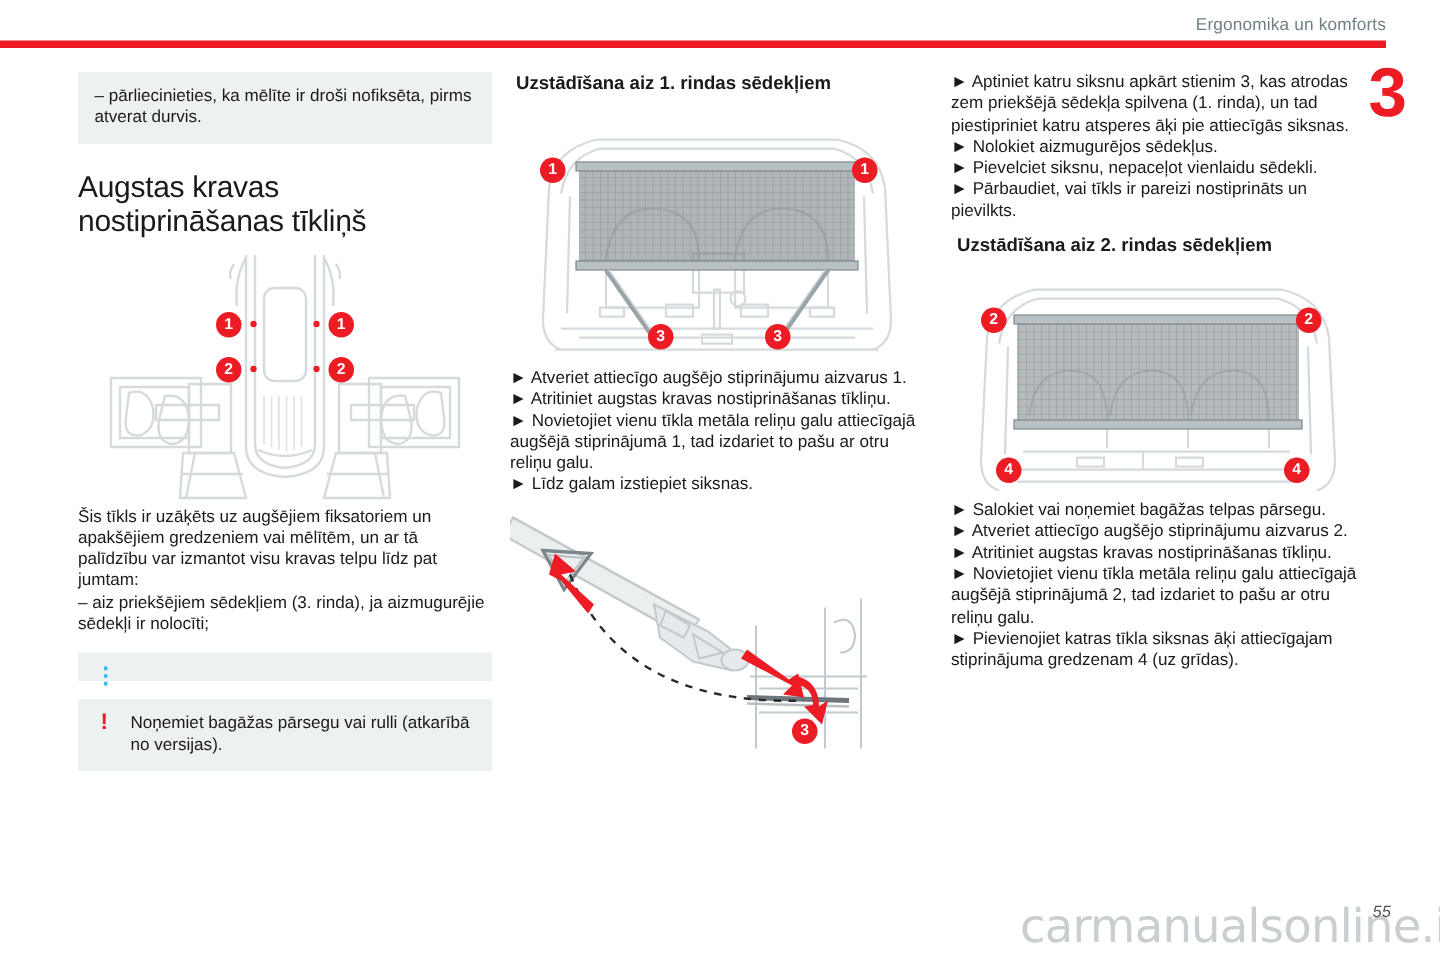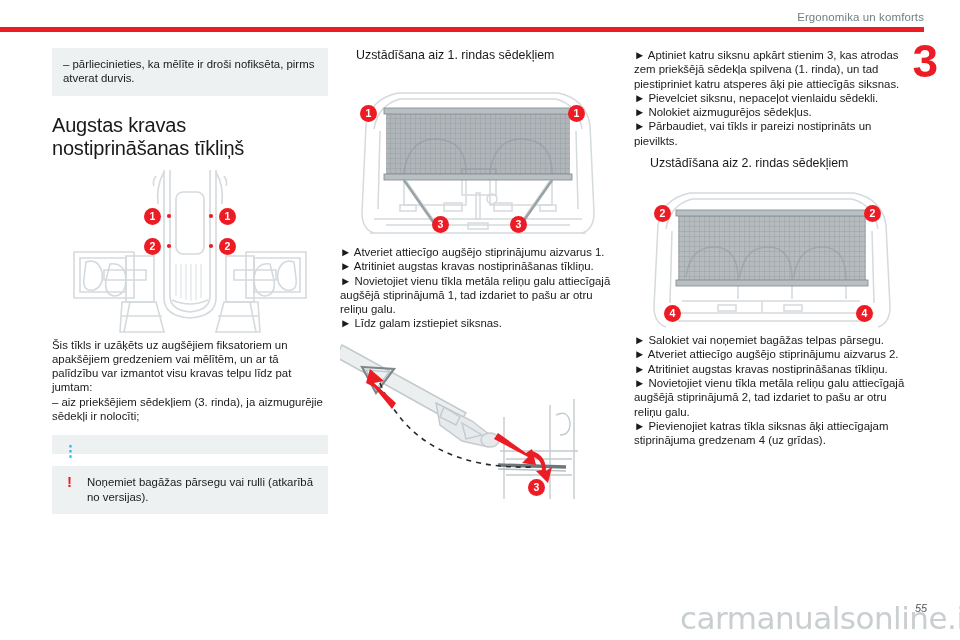--- a/index.html
+++ b/index.html
@@ -36,22 +36,22 @@
   .body-text { font-size:11.4px; line-height:14.3px; color:#1a1a1a; }
   .dash-block {
     background:#eef1f2; padding:9px 11px 10px 11px;
     font-size:11.4px; line-height:14.3px;
   }
   .h1 {
     font-size:20px; font-weight:normal; line-height:23px;
     margin:18px 0 0 0; letter-spacing:-.2px;
   }
   .h2 {
-    font-size:12.4px; font-weight:normal; line-height:15px;
-    margin:0 0 0 16px;
+    font-size:12.4px; font-weight:bold; line-height:15px;
+    margin:0 0 0 4px;
   }
   .spacer-8 { height:8px; }
   .spacer-10 { height:10px; }
   .spacer-12 { height:12px; }
 
   
   .callout {
     background:#eef1f2; padding:9px 11px 10px 11px;
     font-size:11.4px; line-height:14.3px; position:relative;
   }
@@ -280,22 +280,22 @@
         </g>
       </svg>
       <div class="badge" style="left:188px; top:140px;">3</div>
     </div>
 
   </div>
 
   <div class="col col-3">
 
     <div class="body-text">► Aptiniet katru siksnu apkārt stienim 3, kas atrodas zem priekšējā sēdekļa spilvena (1. rinda), un tad piestipriniet katru atsperes āķi pie attiecīgās siksnas.</div>
+    <div class="body-text">► Nolokiet aizmugurējos sēdekļus.</div>
     <div class="body-text">► Pievelciet siksnu, nepaceļot vienlaidu sēdekli.</div>
-    <div class="body-text">► Nolokiet aizmugurējos sēdekļus.</div>
     <div class="body-text">► Pārbaudiet, vai tīkls ir pareizi nostiprināts un pievilkts.</div>
 
     <div class="spacer-8"></div>
 
     <div class="h2">Uzstādīšana aiz 2. rindas sēdekļiem</div>
 
     <div class="spacer-10"></div>
 
     <div class="fig" style="height:152px;">
       <svg width="276" height="152" viewBox="0 0 276 152">

